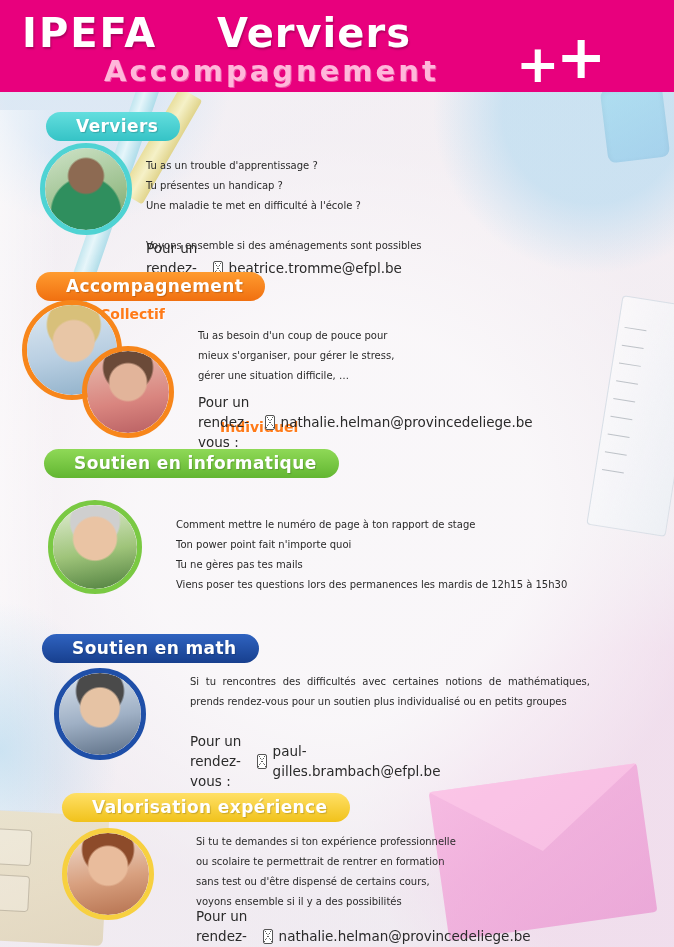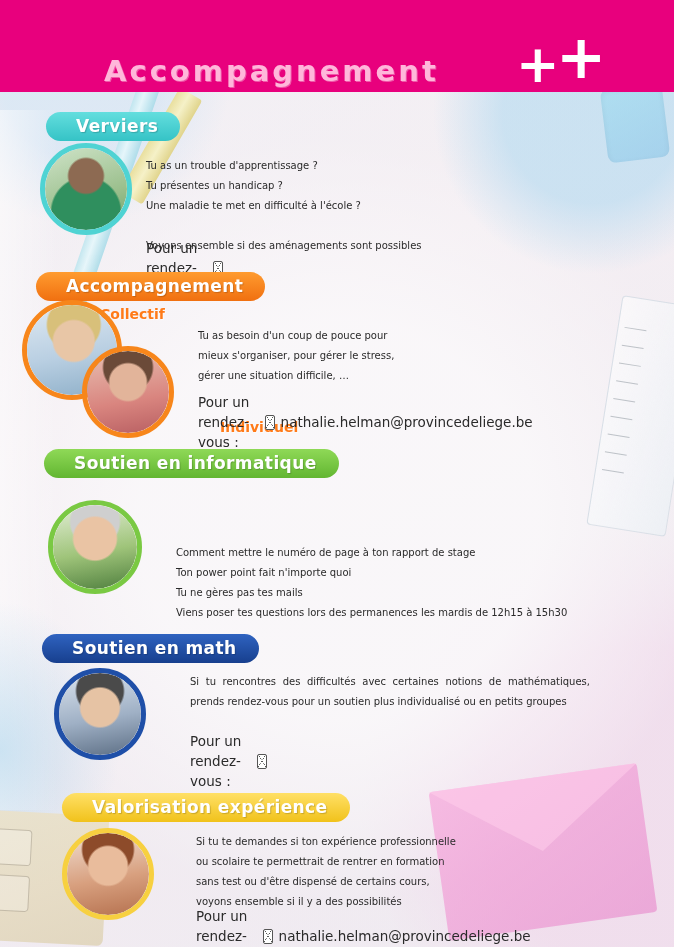--- a/index.html
+++ b/index.html
@@ -165,20 +165,25 @@
       <span style="top:156px"></span>
       <span style="top:174px"></span>
   </div>
   <div class="deco env-pink"></div>
   <div class="deco calc">
     <div class="key" style="left:8px;top:18px"></div>
     <div class="key" style="left:8px;top:64px"></div>
   </div>
 
   <div class="header">
+    <div class="title">
+      <span class="b">IPEFA</span>
+      &nbsp;&nbsp;
+      <span>Verviers</span>
+    </div>
     <div class="plus p1">+</div>
     <div class="plus p2">+</div>
   </div>
   <div class="subtitle">Accompagnement</div>
 
   <div class="section">
     <div class="badge" style="left:46px;top:112px;background:linear-gradient(180deg,#63dede,#35c3c6);">Verviers</div>
     <div class="photo" style="left:40px;top:143px;width:92px;height:92px;border:5px solid #4fd3d3;">
       <div class="inner" style="background:
            radial-gradient(circle at 50% 34%, #8d6a52 0 17px, rgba(141,106,82,0) 19px),
@@ -186,20 +191,21 @@
            linear-gradient(160deg,#cfe3c8,#9cc08e 60%,#6fa268);"></div>
     </div>
     <div class="body-text" style="left:146px;top:156px;width:440px;">Tu as un trouble d'apprentissage ?
 Tu présentes un handicap ?
 Une maladie te met en difficulté à l'école ?
 
 Voyons ensemble si des aménagements sont possibles</div>
     <div class="contact" style="left:146px;top:238px;">
       <span>Pour un rendez-vous :</span>
       <span class="mailicon"></span>
+      <span class="mail">beatrice.tromme@efpl.be</span>
     </div>
   </div>
 
   <div class="section">
     <div class="badge" style="left:36px;top:272px;background:linear-gradient(180deg,#ff9b2f,#f07010);">Accompagnement</div>
     <div class="sublabel" style="left:100px;top:306px;">Collectif</div>
     <div class="photo" style="left:22px;top:300px;width:100px;height:100px;border:5px solid #f7861b;">
       <div class="inner" style="background:
            radial-gradient(circle at 52% 40%, #e8c6a6 0 20px, rgba(232,198,166,0) 22px),
            radial-gradient(circle at 52% 22%, #d8c07a 0 26px, rgba(216,192,122,0) 28px),
@@ -223,38 +229,39 @@
   </div>
 
   <div class="section">
     <div class="badge" style="left:44px;top:449px;background:linear-gradient(180deg,#8fd957,#62b631);">Soutien en informatique</div>
     <div class="photo" style="left:48px;top:500px;width:94px;height:94px;border:5px solid #7ac943;">
       <div class="inner" style="background:
            radial-gradient(circle at 50% 40%, #eac4a4 0 21px, rgba(234,196,164,0) 23px),
            radial-gradient(circle at 50% 20%, #cfcfcf 0 24px, rgba(207,207,207,0) 26px),
            linear-gradient(170deg,#e4efd8,#9fc47a 55%,#4f7f3e);"></div>
     </div>
-    <div class="body-text" style="left:176px;top:515px;width:480px;margin-top:28px;">Comment mettre le numéro de page à ton rapport de stage
+    <div class="body-text" style="left:176px;top:515px;width:480px;">Comment mettre le numéro de page à ton rapport de stage
 Ton power point fait n'importe quoi
 Tu ne gères pas tes mails
 Viens poser tes questions lors des permanences les mardis de 12h15 à 15h30</div>
   </div>
 
   <div class="section">
     <div class="badge" style="left:42px;top:634px;background:linear-gradient(180deg,#2f63c0,#173f8e);">Soutien en math</div>
     <div class="photo" style="left:54px;top:668px;width:92px;height:92px;border:5px solid #1f4fa8;">
       <div class="inner" style="background:
            radial-gradient(circle at 50% 42%, #e6c3a4 0 19px, rgba(230,195,164,0) 21px),
            radial-gradient(circle at 50% 22%, #4a4a4a 0 23px, rgba(74,74,74,0) 25px),
            linear-gradient(170deg,#dbe4ee,#9fb0c5 55%,#5d6f85);"></div>
     </div>
     <div class="body-text" style="left:190px;top:672px;width:400px;text-align:justify;">Si tu rencontres des difficultés avec certaines notions de mathématiques, prends rendez-vous pour un soutien plus individualisé  ou en petits groupes</div>
     <div class="contact" style="left:190px;top:731px;">
       <span>Pour un rendez-vous :</span>
       <span class="mailicon"></span>
+      <span class="mail">paul-gilles.brambach@efpl.be</span>
     </div>
   </div>
 
   <div class="section">
     <div class="badge" style="left:62px;top:793px;background:linear-gradient(180deg,#ffe066,#f1c21b);color:#ffffff;text-align:center;">Valorisation expérience</div>
     <div class="photo" style="left:62px;top:828px;width:92px;height:92px;border:5px solid #f7d040;">
       <div class="inner" style="background:
            radial-gradient(circle at 50% 40%, #e9bc9c 0 19px, rgba(233,188,156,0) 21px),
            radial-gradient(circle at 50% 20%, #8d4b2a 0 25px, rgba(141,75,42,0) 27px),
            linear-gradient(170deg,#f0ded2,#d8a07f 55%,#b5714f);"></div>

